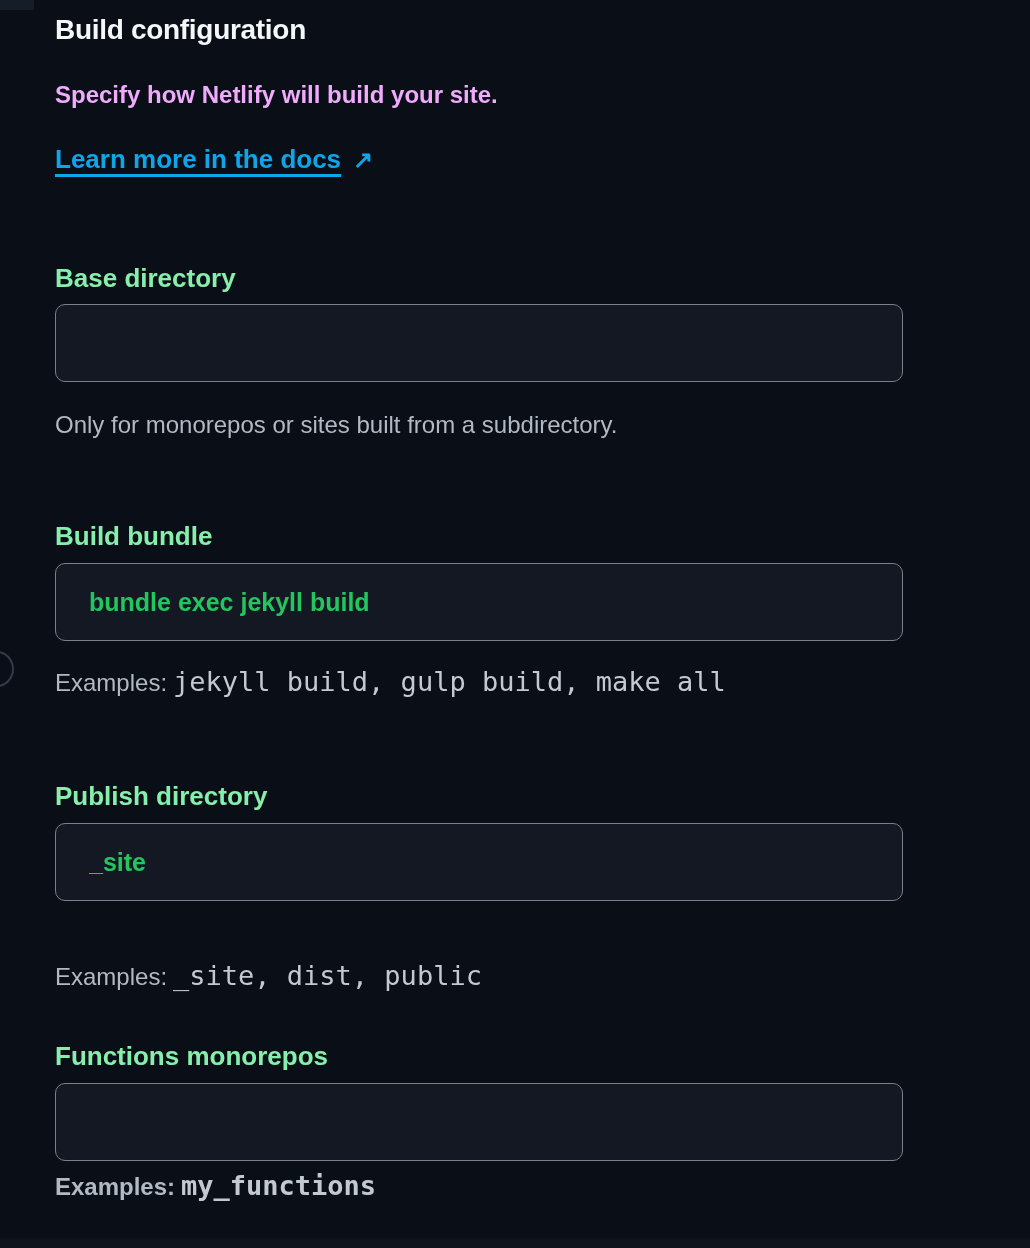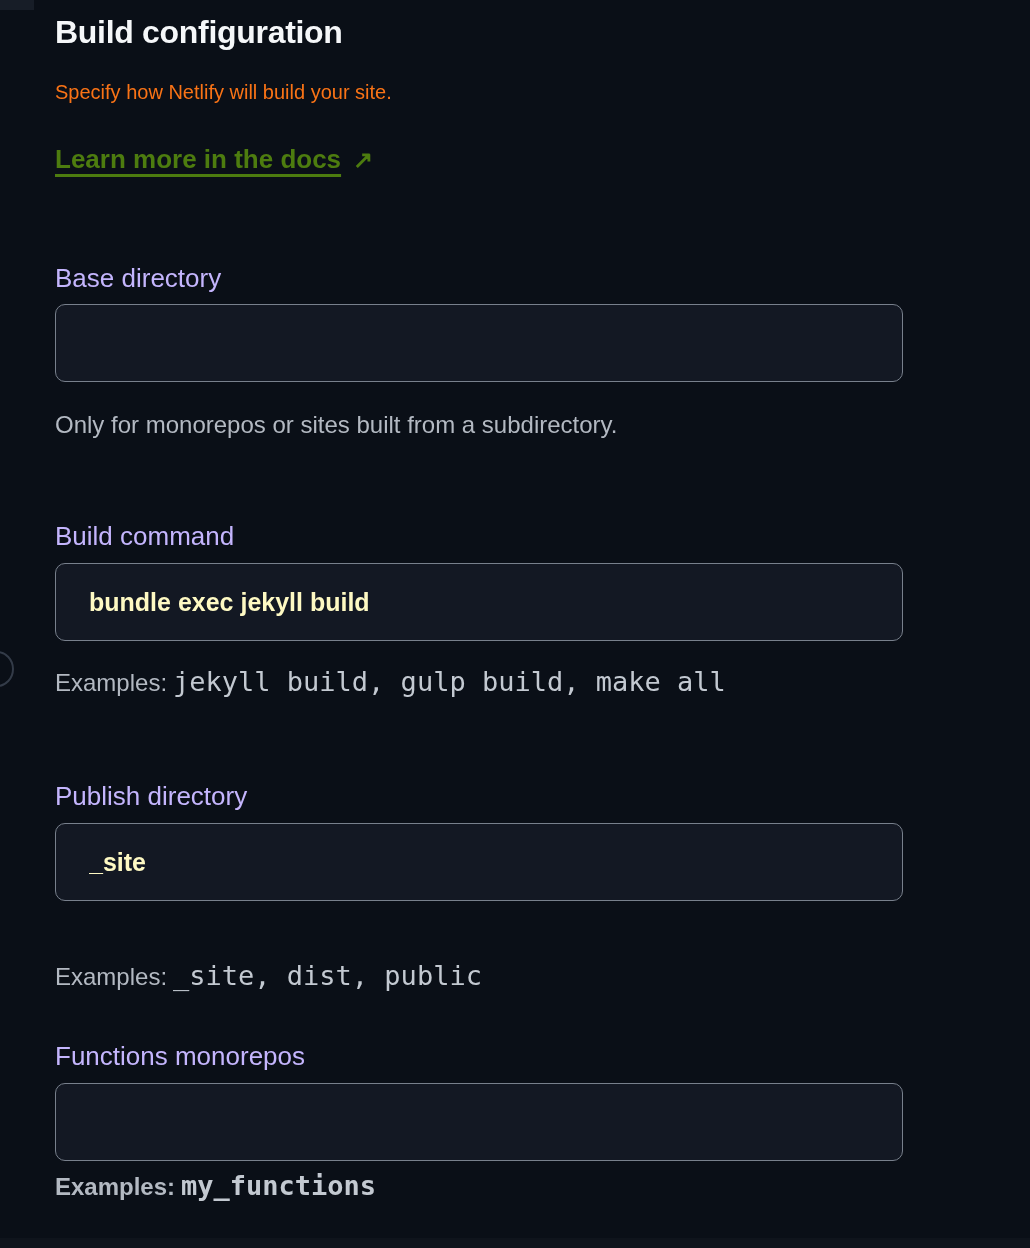--- a/index.html
+++ b/index.html
@@ -18,72 +18,72 @@
   .content {
     position: absolute;
     left: 55px;
     top: 0;
     width: 848px;
   }
   .page-title {
     position: absolute;
     top: 14px;
     left: 0;
-    font-size: 32px;
+    font-size: 28px;
     font-weight: 700;
     letter-spacing: -0.3px;
     color: #f5f7f9;
   }
   .page-desc {
     position: absolute;
     top: 81px;
     left: 0;
-    font-size: 20px;
-    font-weight: 400;
-    color: #f97316;
+    font-size: 24px;
+    font-weight: 700;
+    color: #f0abfc;
   }
   .docs-link {
     position: absolute;
     top: 144px;
     left: 0;
     font-size: 26px;
     font-weight: 700;
-    color: #4d7c0f;
+    color: #0ea5e9;
     text-decoration: none;
     cursor: pointer;
     display: inline-flex;
     align-items: center;
   }
   .docs-link .link-text {
     text-decoration: underline;
     text-decoration-thickness: 3px;
     text-underline-offset: 6px;
   }
   .docs-link .ext-arrow {
     margin-left: 12px;
     font-size: 24px;
     font-weight: 700;
     text-decoration: none;
   }
   .field-label {
     position: absolute;
     left: 0;
     font-size: 26px;
-    font-weight: 400;
-    color: #c4b5fd;
+    font-weight: 700;
+    color: #86efac;
   }
   .text-input {
     position: absolute;
     left: 0;
     width: 848px;
     height: 78px;
     background: #131823;
     border: 1.5px solid #78808c;
     border-radius: 10px;
-    color: #fef9c3;
+    color: #22c55e;
     font-family: "Liberation Sans", sans-serif;
     font-size: 25px;
     font-weight: 700;
     padding: 0 20px 0 33px;
     outline: none;
   }
   .field-help {
     position: absolute;
     left: 0;
     font-size: 24px;
@@ -156,21 +156,21 @@
       <span class="link-text">Learn more in the docs</span>
       <span class="ext-arrow">↗</span>
     </a>
 
     <div class="field-label label-1">Base directory</div>
     <input class="text-input input-1" type="text" value="" style="">
     <div class="field-help help-1">
       <span>Only for monorepos or sites built from a subdirectory.</span><span class="help-code"></span>
     </div>
 
-    <div class="field-label label-2">Build command</div>
+    <div class="field-label label-2">Build bundle</div>
     <input class="text-input input-2" type="text" value="bundle exec jekyll build" style="">
     <div class="field-help help-2">
       <span>Examples:</span><span class="help-code">jekyll build, gulp build, make all</span>
     </div>
 
     <div class="field-label label-3">Publish directory</div>
     <input class="text-input input-3" type="text" value="_site" style="">
     <div class="field-help help-3">
       <span>Examples:</span><span class="help-code">_site, dist, public</span>
     </div>

